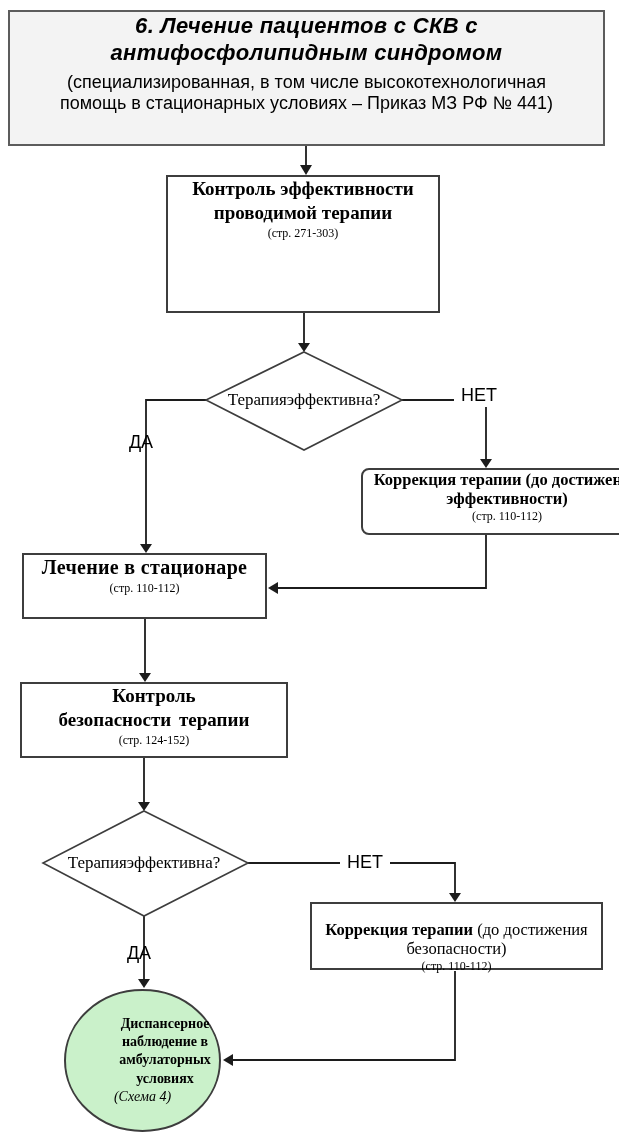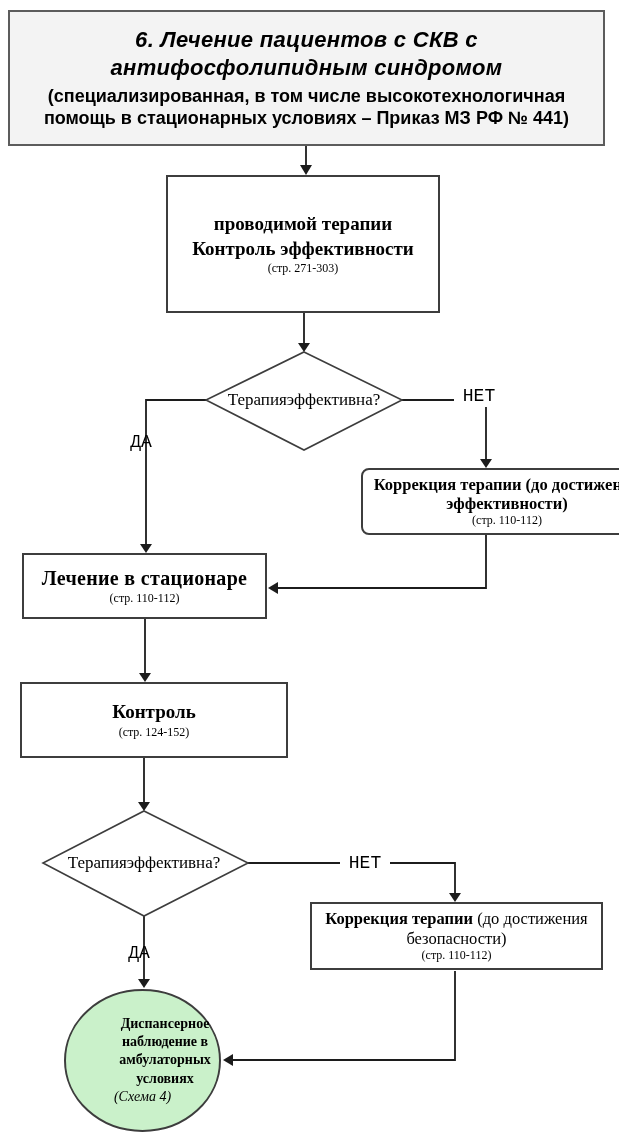--- a/index.html
+++ b/index.html
@@ -1,49 +1,49 @@
 <!DOCTYPE html>
 <html><head>
 <meta charset="utf-8">
 <style>
   * { box-sizing: border-box; margin: 0; padding: 0; }
   body { background: #fff; font-family: "Liberation Serif", serif; color: #000; }
   .canvas { position: relative; width: 619px; height: 1146px; background: #fff; overflow: hidden; }
   .wires { position: absolute; left: 0; top: 0; }
 
   .box { position: absolute; background: #fff; border: 2px solid #3d3d3d;
-         display: flex; flex-direction: column; justify-content: center; align-items: center;
+         display: flex; flex-direction: column; justify-content: flex-start; align-items: center;
          text-align: center; }
 
   .title-box { left: 8px; top: 10px; width: 597px; height: 136px;
                background: #f3f3f3; border-color: #5c5c5c;
                font-family: "Liberation Sans", sans-serif; }
   .title-line { font-size: 22px; font-weight: bold; font-style: italic; line-height: 1.24; letter-spacing: .3px; }
-  .subtitle-line { font-size: 18px; line-height: 1.22; font-weight: bold; }
+  .subtitle-line { font-size: 18px; line-height: 1.22; }
   .subtitle-block { margin-top: 5px; }
 
   .eff-box  { left: 166px; top: 175px; width: 274px; height: 138px; }
   .hosp-box { left: 22px;  top: 553px; width: 245px; height: 66px;  }
   .safe-box { left: 20px;  top: 682px; width: 268px; height: 76px;  }
   .corr1-box{ left: 361px; top: 468px; width: 292px; height: 67px; padding: 0 6px; border-radius: 8px; }
   .corr2-box{ left: 310px; top: 902px; width: 293px; height: 68px; padding: 16px 10px; }
 
   .node-title { font-weight: bold; font-size: 19px; line-height: 1.28; }
   .hosp-box .node-title { font-size: 20px; letter-spacing: .3px; }
   .safe-box .node-title { word-spacing: 3px; }
   .corr-title { font-size: 16.5px; line-height: 1.18; }
   .corr-title .b { font-weight: bold; }
   .pages { font-size: 12px; line-height: 1.25; }
 
   .dlabel { position: absolute; display: flex; justify-content: center;
             align-items: center; text-align: center; font-size: 17px; line-height: 1.18; }
   .dlabel-1 { left: 224px; top: 374px; width: 160px; height: 52px; }
   .dlabel-2 { left: 64px;  top: 837px; width: 160px; height: 52px; }
 
-  .elabel { position: absolute; font-family: Liberation Mono, monospace; font-size: 18px;
+  .elabel { position: absolute; font-family: Liberation Sans, sans-serif; font-size: 18px;
             display: flex; align-items: center; justify-content: center; }
   .elabel-no1 { left: 454px; top: 384px; width: 50px; height: 23px; background: #fff; }
   .elabel-no2 { left: 340px; top: 851px; width: 50px; height: 23px; background: #fff; }
   .elabel-yes1 { left: 123px; top: 430px; width: 36px; height: 24px; }
   .elabel-yes2 { left: 121px; top: 941px; width: 36px; height: 24px; }
 
   .terminal-text { position: absolute; left: 62px; top: 995px; width: 161px; height: 131px;
                    display: flex; flex-direction: column; align-items: center; justify-content: center;
                    text-align: center; }
   .terminal-title { font-weight: bold; font-size: 14px; line-height: 1.3; width: 150px; padding-left: 45px; }
@@ -90,22 +90,22 @@
       <div class="title-line">антифосфолипидным синдромом</div>
     </div>
     <div class="subtitle-block">
       <div class="subtitle-line">(специализированная, в том числе высокотехнологичная</div>
       <div class="subtitle-line">помощь в стационарных условиях – Приказ МЗ РФ № 441)</div>
     </div>
   </div>
 
   <div class="box eff-box">
     <div class="node-title">
+      <div>Контроль эффективности</div>
       <div>проводимой терапии</div>
-      <div>Контроль эффективности</div>
     </div>
     <div class="pages">(стр. 271-303)</div>
   </div>
 
   <div class="dlabel dlabel-1">
     <div>Терапия</div>
     <div>эффективна?</div>
   </div>
 
   <span class="elabel elabel-no1">НЕТ</span>
@@ -119,20 +119,21 @@
   </div>
 
   <div class="box hosp-box">
     <div class="node-title">Лечение в стационаре</div>
     <div class="pages">(стр. 110-112)</div>
   </div>
 
   <div class="box safe-box">
     <div class="node-title">
       <div>Контроль</div>
+      <div>безопасности терапии</div>
     </div>
     <div class="pages">(стр. 124-152)</div>
   </div>
 
   <div class="dlabel dlabel-2">
     <div>Терапия</div>
     <div>эффективна?</div>
   </div>
 
   <span class="elabel elabel-no2">НЕТ</span>

